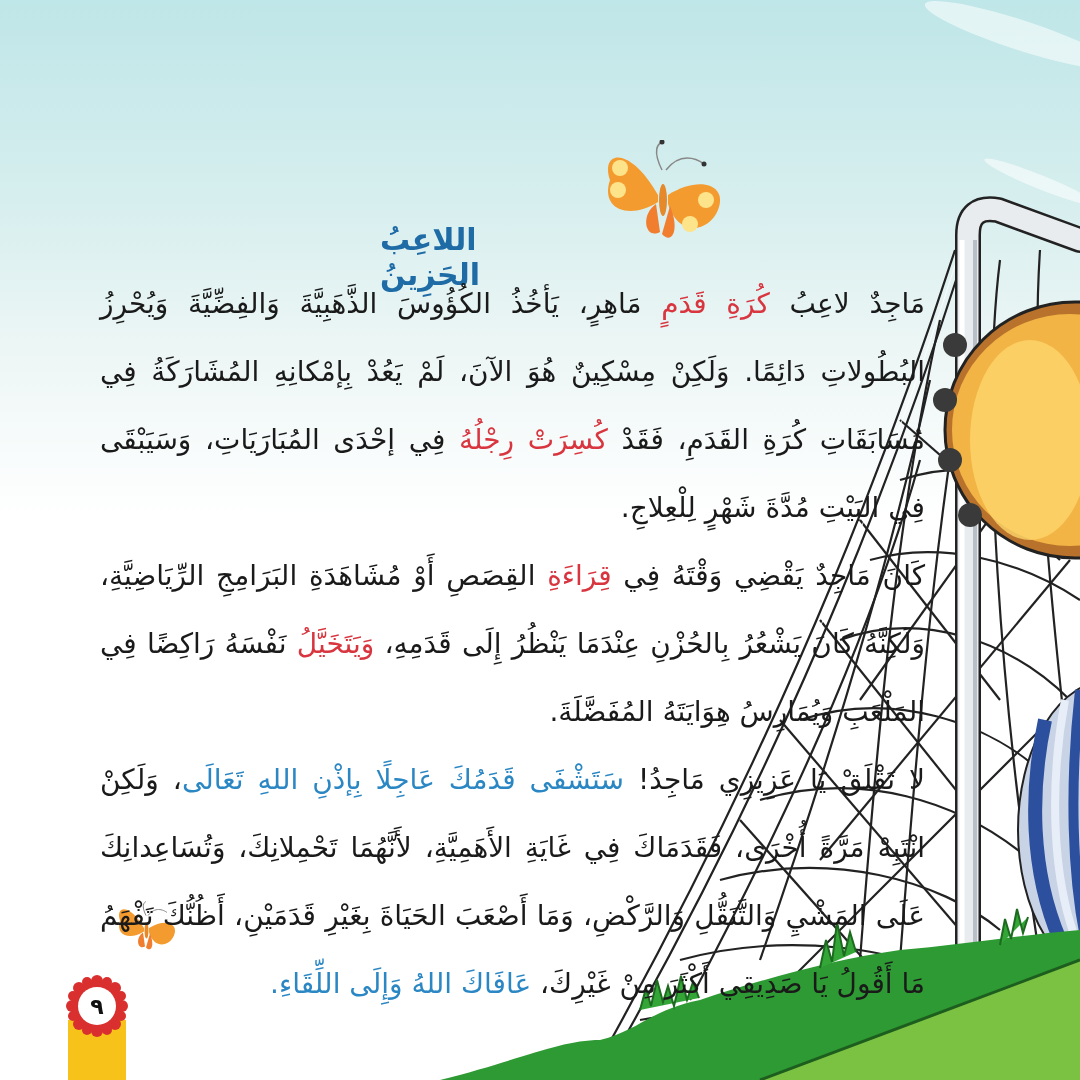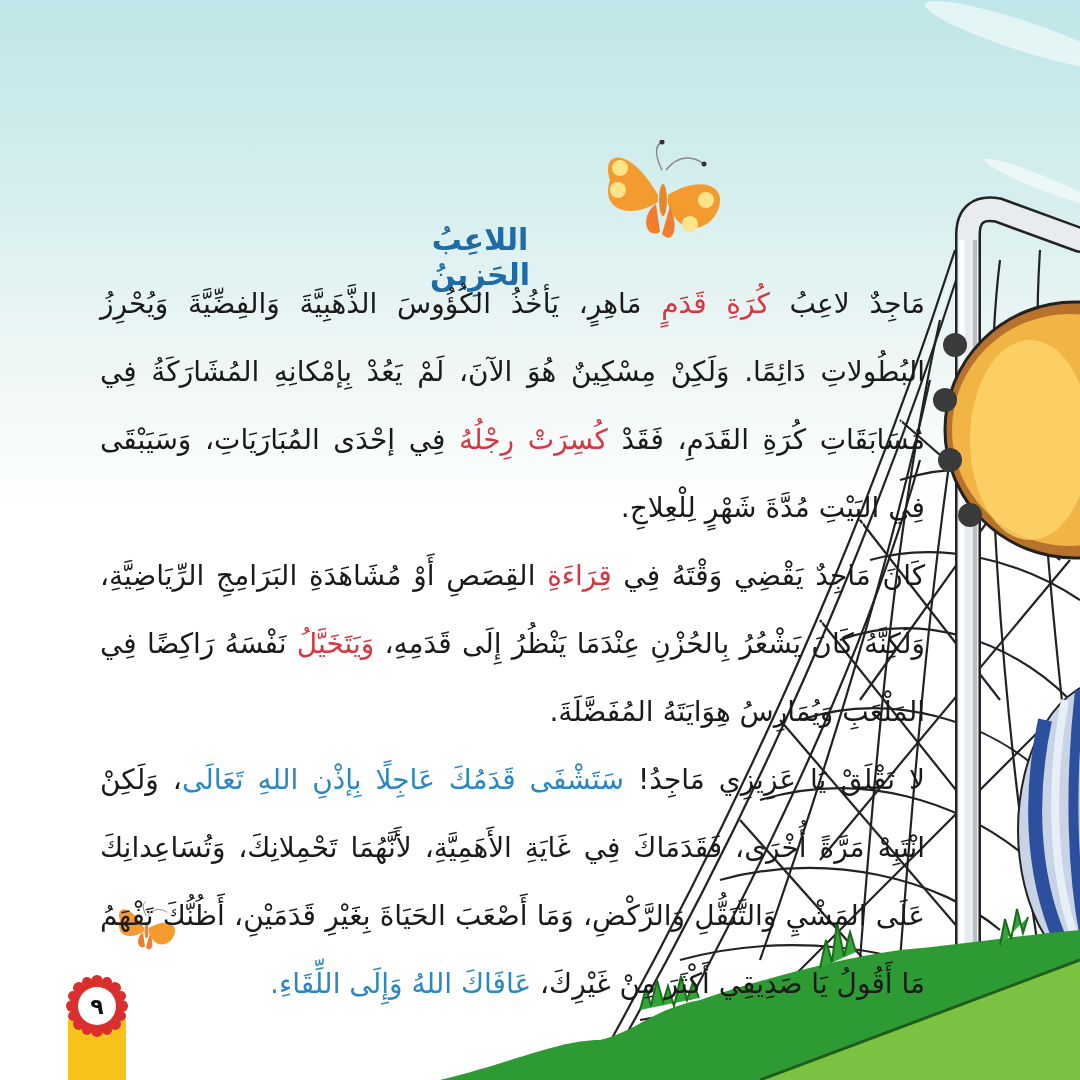--- a/index.html
+++ b/index.html
@@ -13,21 +13,21 @@
       position: absolute; right: -40px; top: 20px; width: 200px; height: 30px;
       border-radius: 50%; background: rgba(255,255,255,0.55); transform: rotate(18deg);
     }
     .sky-streak.two { top: 175px; width: 120px; height: 14px; right: -20px; transform: rotate(22deg); }
 
     
     .illustration { position: absolute; left: 0; top: 0; width: 1080px; height: 1080px; }
 
     
     .story-title {
-      position: absolute; left: 380px; top: 222px; width: 200px; text-align: center;
+      position: absolute; left: 380px; top: 222px; width: 200px; text-align: left;
       direction: rtl; font-size: 30px; font-weight: bold; color: #1e6ba6;
       font-family: "DejaVu Sans", sans-serif;
     }
     .story-body {
       position: absolute; left: 100px; top: 270px; width: 825px;
       direction: rtl; text-align: justify; text-align-last: right;
       font-size: 28px; line-height: 68px; color: #1a1a1a;
       font-family: "DejaVu Sans", sans-serif;
     }
     .para { margin: 0; }

